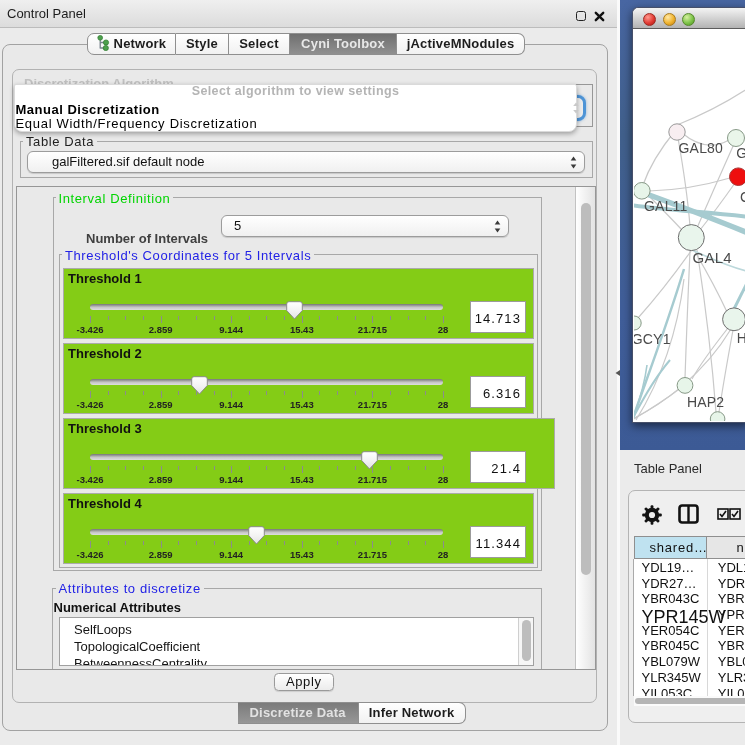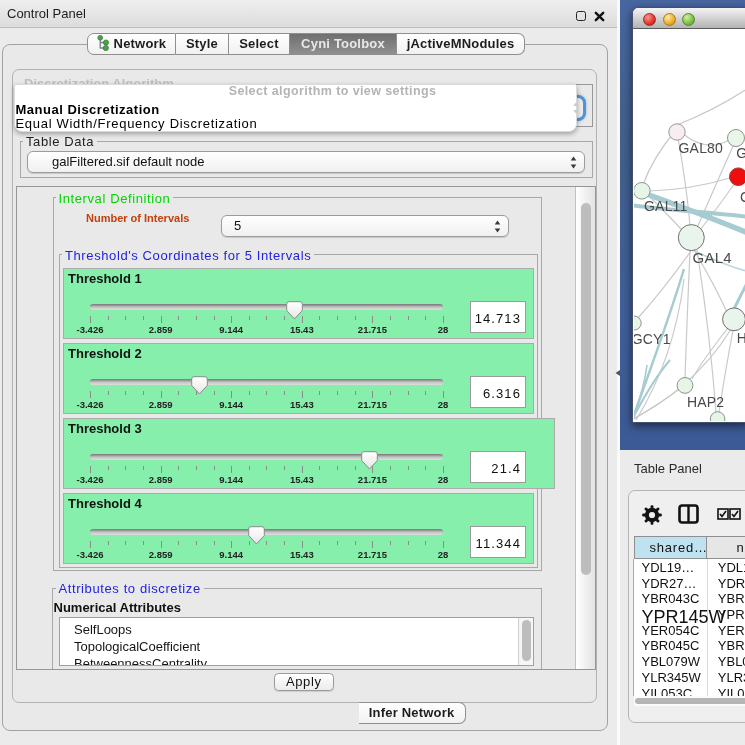--- a/index.html
+++ b/index.html
@@ -14,31 +14,31 @@
   .seg{position:absolute;top:33px;height:20px;border:1px solid #8f8f8f;background:linear-gradient(#ffffff,#f1f1f1);font-size:13px;font-weight:bold;color:#1d1d1d;text-align:center;line-height:20px;box-sizing:content-box;letter-spacing:0.2px;}
   .seg.sel{background:linear-gradient(#6f6f6f,#909090);color:#e8e8e8;}
   .seg.first{border-radius:7px 0 0 7px;}
   .seg.last{border-radius:0 7px 7px 0;}
   #dialog{left:12px;top:69px;width:583px;height:632px;border:1px solid #b2b2b2;border-radius:7px;background:#e9e9e9;}
   #dalabel{left:24px;top:76px;font-size:13px;font-weight:bold;color:#c0c0c0;}
   #dafs{left:20px;top:83.5px;width:571px;height:41px;border:1px solid #979797;}
   #dacombo{left:25px;top:94.5px;width:555px;height:20px;border:3px solid #4e94d6;border-radius:8px;background:#ececec;box-shadow:0 0 3px rgba(78,148,214,0.6);}
   #daarrows{left:571.5px;top:101px;z-index:6;}
   #popup{left:14px;top:84px;width:563px;height:48px;box-sizing:border-box;background:#ffffff;border:1px solid #dadada;border-radius:2px 2px 8px 8px;box-shadow:0 2px 5px rgba(0,0,0,0.32);z-index:5;}
-  #popup .r1{position:absolute;left:0;top:-1px;width:100%;text-align:center;font-size:12.5px;font-weight:bold;color:#b4b4b4;letter-spacing:0.4px;padding-left:37px;}
+  #popup .r1{position:absolute;left:0;top:-1px;width:100%;text-align:center;font-size:12.5px;font-weight:bold;color:#b4b4b4;letter-spacing:0.4px;}
   #popup .r2{position:absolute;left:0.5px;top:16.8px;font-size:13px;font-weight:bold;color:#000;letter-spacing:0.5px;}
   #popup .r3{position:absolute;left:0.5px;top:31.3px;font-size:13px;color:#000;letter-spacing:0.7px;}
   .fsb{position:absolute;border:1px solid #a8a8a8;}
   .fst{position:absolute;font-size:13px;padding:0 3px;background:#e9e9e9;letter-spacing:0.6px;}
   .combo{position:absolute;height:20px;border:1px solid #9c9c9c;border-radius:6px;background:linear-gradient(#ffffff,#f0f0f0);font-size:13px;color:#111;line-height:20px;box-shadow:0 1px 1px rgba(0,0,0,0.15);}
   .combo .tx{position:absolute;left:24px;top:0;}
   .combo svg{position:absolute;right:7px;top:4px;}
   #viewport{left:16px;top:186px;width:578px;height:482px;border:1px solid #969696;background:#e9e9e9;overflow:hidden;}
   
-  .panel{position:absolute;left:46px;width:468.5px;height:69px;border:1px solid #ababab;background:#86efac;}
+  .panel{position:absolute;left:46px;width:468.5px;height:69px;border:1px solid #ababab;background:#84cc16;}
   .ptitle{position:absolute;left:4px;top:2px;font-size:13px;font-weight:bold;color:#111;}
   .track{position:absolute;left:26px;top:35px;width:353px;height:6px;border-radius:3px;background:linear-gradient(#8e8e8e,#c6c6c6 45%,#dedede);border-top:1px solid #828282;box-sizing:border-box;}
   .ticksmin{position:absolute;left:26px;top:47px;width:354px;height:4px;background:repeating-linear-gradient(to right,#8c8c8c 0px,#8c8c8c 1px,transparent 1px,transparent 17.65px);}
   .ticksmaj{position:absolute;left:26px;top:47px;width:354px;height:7px;background:repeating-linear-gradient(to right,#8c8c8c 0px,#8c8c8c 1px,transparent 1px,transparent 70.6px);}
   .tl{position:absolute;top:54.8px;font-size:9.5px;font-weight:bold;color:#222;transform:translateX(-50%);}
   .vbox{position:absolute;left:406px;top:31.5px;width:56px;height:32px;box-sizing:border-box;border:1px solid #9b9b9b;background:#fff;font-size:13px;color:#111;text-align:right;line-height:33px;padding-right:4px;letter-spacing:1.1px;}
   .thumb{position:absolute;top:32px;}
   .sb-v{position:absolute;background:#bdbdbd;border-radius:5px;}
   .item{font-size:13px;color:#151515;}
   #applybtn{left:274px;top:672.5px;width:57.5px;height:16.5px;border:1px solid #9a9a9a;border-radius:4.5px;background:linear-gradient(#ffffff,#ececec);font-size:13px;font-weight:500;color:#111;text-align:center;letter-spacing:0.6px;line-height:16.5px;box-shadow:0 1px 1px rgba(0,0,0,0.12);}
@@ -101,21 +101,21 @@
   </div>
   <svg class="abs" id="daarrows" width="8" height="14" viewBox="0 0 8 14">
       <path d="M4 1.5 L6.8 5 H1.2 Z" fill="#c9c9c9"></path>
       <path d="M4 12.5 L1.2 9 H6.8 Z" fill="#c9c9c9"></path>
     </svg>
 
   <div class="abs" id="viewport">
 
     <div class="fsb" style="left:35.5px;top:10px;width:487.5px;height:372px;"></div>
     <div class="fst" style="left:38.5px;top:4px;color:#00d500;">Interval Definition</div>
-    <div class="abs" style="left:69px;top:25px;font-size:11px;font-weight:bold;color:#c2410c;">Number of Intervals</div>
+    <div class="abs" style="left:69px;top:44px;font-size:13px;font-weight:bold;color:#404040;">Number of Intervals</div>
     <div class="combo" style="left:204px;top:28px;width:286px;">
       <span class="tx" style="left:12px;">5</span>
       <svg width="7" height="13" viewBox="0 0 7 13">
           <path d="M3.5 0.5 L6.3 4.5 H0.7 Z" fill="#3a3a3a"></path>
           <path d="M3.5 12.5 L0.7 8.5 H6.3 Z" fill="#3a3a3a"></path>
         </svg>
     </div>
     <div class="fsb" style="left:41.5px;top:66.5px;width:477px;height:312.5px;"></div>
     <div class="fst" style="left:45px;top:60.5px;color:#2222e6;">Threshold's Coordinates for 5 Intervals</div>
 
@@ -223,20 +223,21 @@
       <div class="sb-v" style="right:2px;top:2px;width:9px;height:41px;"></div>
     </div>
 
     <div class="abs" style="right:0;top:0;width:19.5px;height:482px;background:linear-gradient(to right,#ffffff,#e3e3e3);border-left:1px solid #c2c2c2;"></div>
     <div class="sb-v" style="right:4px;top:16px;width:10px;height:372px;"></div>
   </div>
 
   <div class="abs" id="applybtn">Apply</div>
 
   <div class="seg first" style="left:144.6px;top:701.8px;width:92px;margin-top:43px;">Impute Data</div>
+  <div class="seg sel" style="left:237.6px;top:701.8px;width:120px;border-left:none;background:linear-gradient(#7b7b7b,#979797);color:#e2e2e2;">Discretize Data</div>
   <div class="seg last" style="left:358.6px;top:701.8px;width:106px;border-left:none;">Infer Network</div>
 
   <div class="abs" id="sliver"></div>
   <svg class="abs" style="left:614.5px;top:369.5px;z-index:3" width="5" height="6" viewBox="0 0 5 6">
       <path d="M5 0 L0.5 3 L5 6 Z" fill="#555"></path>
     </svg>
   <div class="abs" id="bluebg"></div>
   <div class="abs" id="tpanelbg"></div>
 
   <div class="abs" id="netwin">

